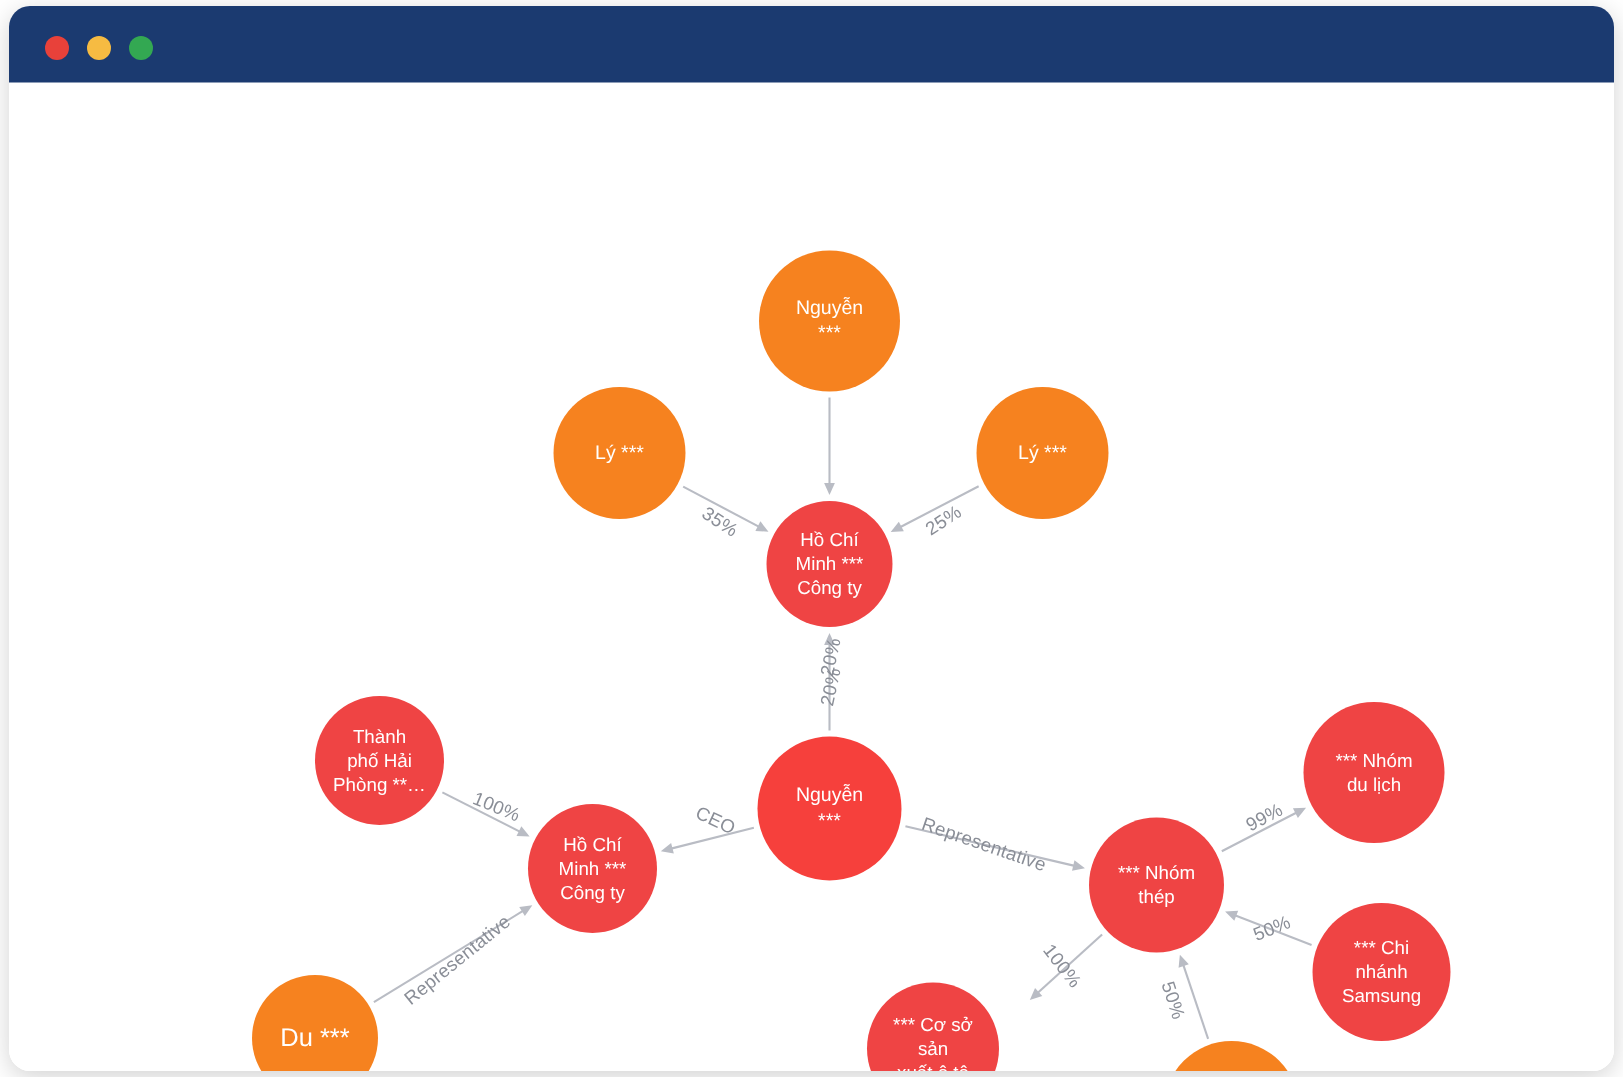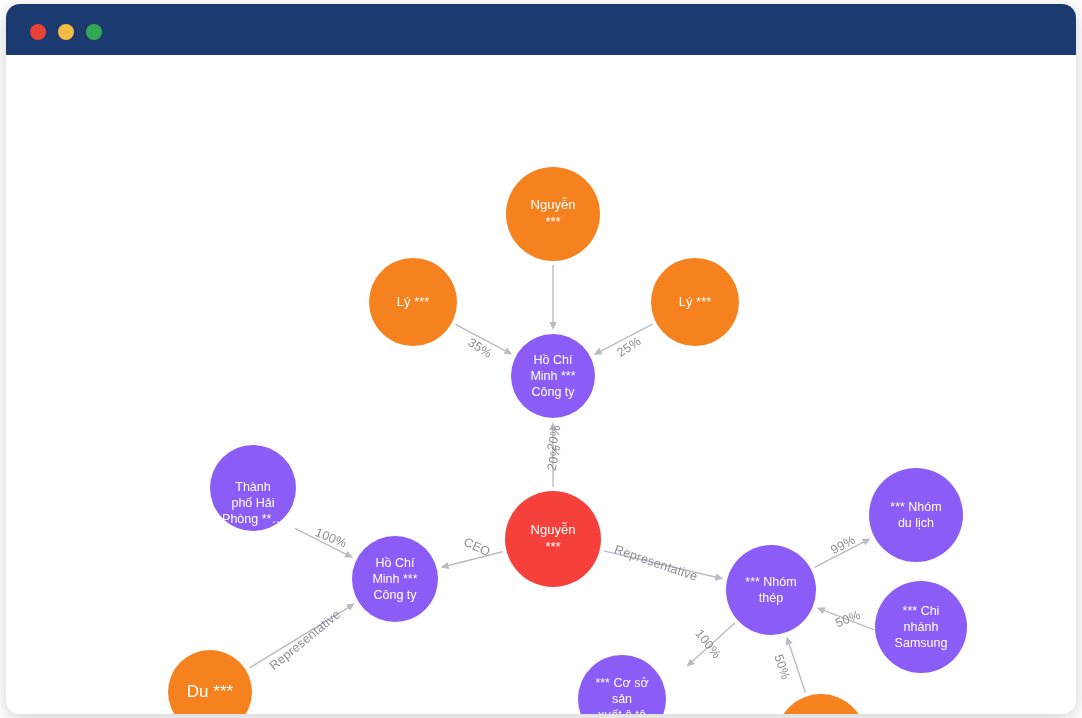--- a/index.html
+++ b/index.html
@@ -93,21 +93,21 @@
     line-height: 1.28;
     padding: 4px;
     user-select: none;
   }
   .node .node-label {
     display: block;
     width: 100%;
     padding: 0 4px;
   }
 
-  .node.blue   { background: #8b5cf6; }
+  .node.blue   { background: #ef4444; }
   .node.orange { background: #f6821f; }
   .node.red    { background: #f6403c; }
 </style>
 </head>
 <body>
 
 <div id="app-window">
 
   <div id="title-bar">
     <span class="traffic-light close"></span>
@@ -151,36 +151,36 @@
         </div>
         <div class="node orange" style="left: 645px; top: 163px; width: 88px; height: 88px; font-size: 13px;">
           <span class="node-label">Lý ***</span>
         </div>
         <div class="node blue" style="left: 505px; top: 239px; width: 84px; height: 84px; font-size: 12.5px;">
           <span class="node-label">Hồ Chí<br>Minh ***<br>Công ty</span>
         </div>
         <div class="node red" style="left: 499px; top: 396px; width: 96px; height: 96px; font-size: 13px;">
           <span class="node-label">Nguyễn<br>***</span>
         </div>
-        <div class="node blue" style="left: 204px; top: 350px; width: 86px; height: 86px; font-size: 12.5px; align-items: flex-end;">
+        <div class="node blue" style="left: 204px; top: 369px; width: 86px; height: 86px; font-size: 12.5px;">
           <span class="node-label">Thành<br>phố Hải<br>Phòng **…</span>
         </div>
         <div class="node blue" style="left: 346px; top: 441px; width: 86px; height: 86px; font-size: 12.5px;">
           <span class="node-label">Hồ Chí<br>Minh ***<br>Công ty</span>
         </div>
         <div class="node orange" style="left: 162px; top: 555px; width: 84px; height: 84px; font-size: 17px;">
           <span class="node-label">Du ***</span>
         </div>
         <div class="node blue" style="left: 720px; top: 450px; width: 90px; height: 90px; font-size: 12.5px;">
           <span class="node-label">*** Nhóm<br>thép</span>
         </div>
         <div class="node blue" style="left: 863px; top: 373px; width: 94px; height: 94px; font-size: 12.5px;">
           <span class="node-label">*** Nhóm<br>du lịch</span>
         </div>
-        <div class="node blue" style="left: 869px; top: 486px; width: 92px; height: 92px; font-size: 12.5px;">
+        <div class="node blue" style="left: 869px; top: 507px; width: 92px; height: 92px; font-size: 12.5px;">
           <span class="node-label">*** Chi<br>nhánh<br>Samsung</span>
         </div>
         <div class="node blue" style="left: 572px; top: 560px; width: 88px; height: 88px; font-size: 12.5px;">
           <span class="node-label">*** Cơ sở<br>sản<br>xuất ô tô</span>
         </div>
         <div class="node orange" style="left: 770px; top: 599px; width: 90px; height: 90px; font-size: 13px;">
           <span class="node-label">Hoàng<br>***</span>
         </div>
       </div>
     <div id="label-layer">

